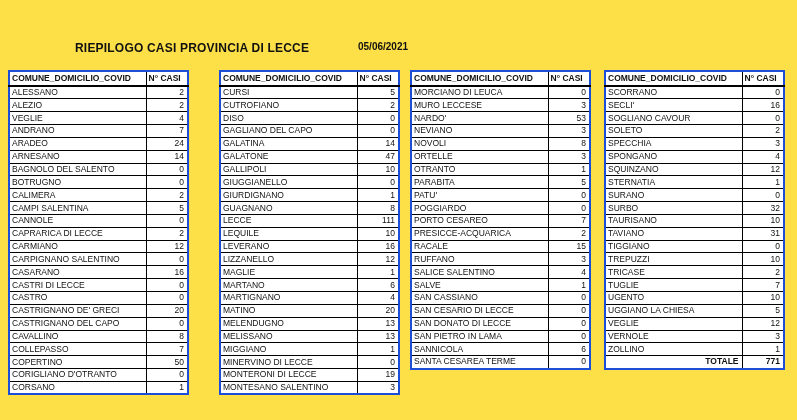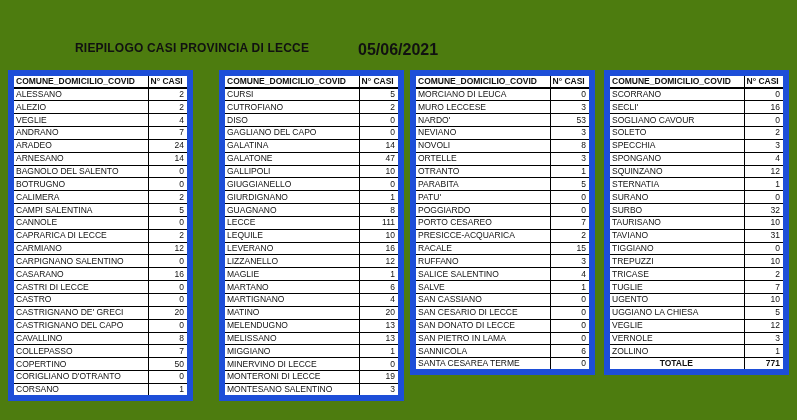--- a/index.html
+++ b/index.html
@@ -1,38 +1,38 @@
 <!DOCTYPE html>
 <html><head>
 <meta charset="utf-8">
 <style>
   html,body { margin:0; padding:0; background:#fff; }
   .page {
     position:relative;
     width:797px; height:420px;
-    background:#4d7c0f;
+    background:#fde047;
     font-family:"Liberation Sans", sans-serif;
     color:#111111;
     overflow:hidden;
   }
   .report-title {
     position:absolute; left:75px; top:41px;
     font-size:12px; font-weight:700; letter-spacing:0.2px;
     white-space:nowrap;
   }
   .report-date {
     position:absolute; left:358px; top:41px;
-    font-size:16px; font-weight:700;
+    font-size:10px; font-weight:700;
     white-space:nowrap;
   }
   table.cases-table {
     position:absolute; top:70px;
     border-collapse:collapse;
     table-layout:fixed;
-    border:6px solid #1d4ed8;
+    border:2px solid #1d4ed8;
     background:#fff;
   }
   .t1 { left:8px; }
   .t2 { left:219px; }
   .t3 { left:410px; }
   .t4 { left:604px; }
   .cases-table col.c-comune { width:137px; }
   .cases-table col.c-casi   { width:42px; }
   .cases-table th, .cases-table td {
     border:1px solid #000;
@@ -46,21 +46,21 @@
     vertical-align:middle;
   }
   .cases-table thead th {
     font-weight:700;
     text-align:left;
     height:15px;
     border-bottom:2px solid #000;
   }
   .cases-table td.num { text-align:right; }
   .cases-table tr.total-row td { font-weight:700; }
-  .cases-table td.total-label { text-align:center; }
+  .cases-table td.total-label { text-align:right; }
 </style>
 </head>
 <body>
 
 <div class="page">
 
   <span class="report-title">RIEPILOGO CASI PROVINCIA DI LECCE</span>
   <span class="report-date">05/06/2021</span>
 
   <table class="cases-table t1">

